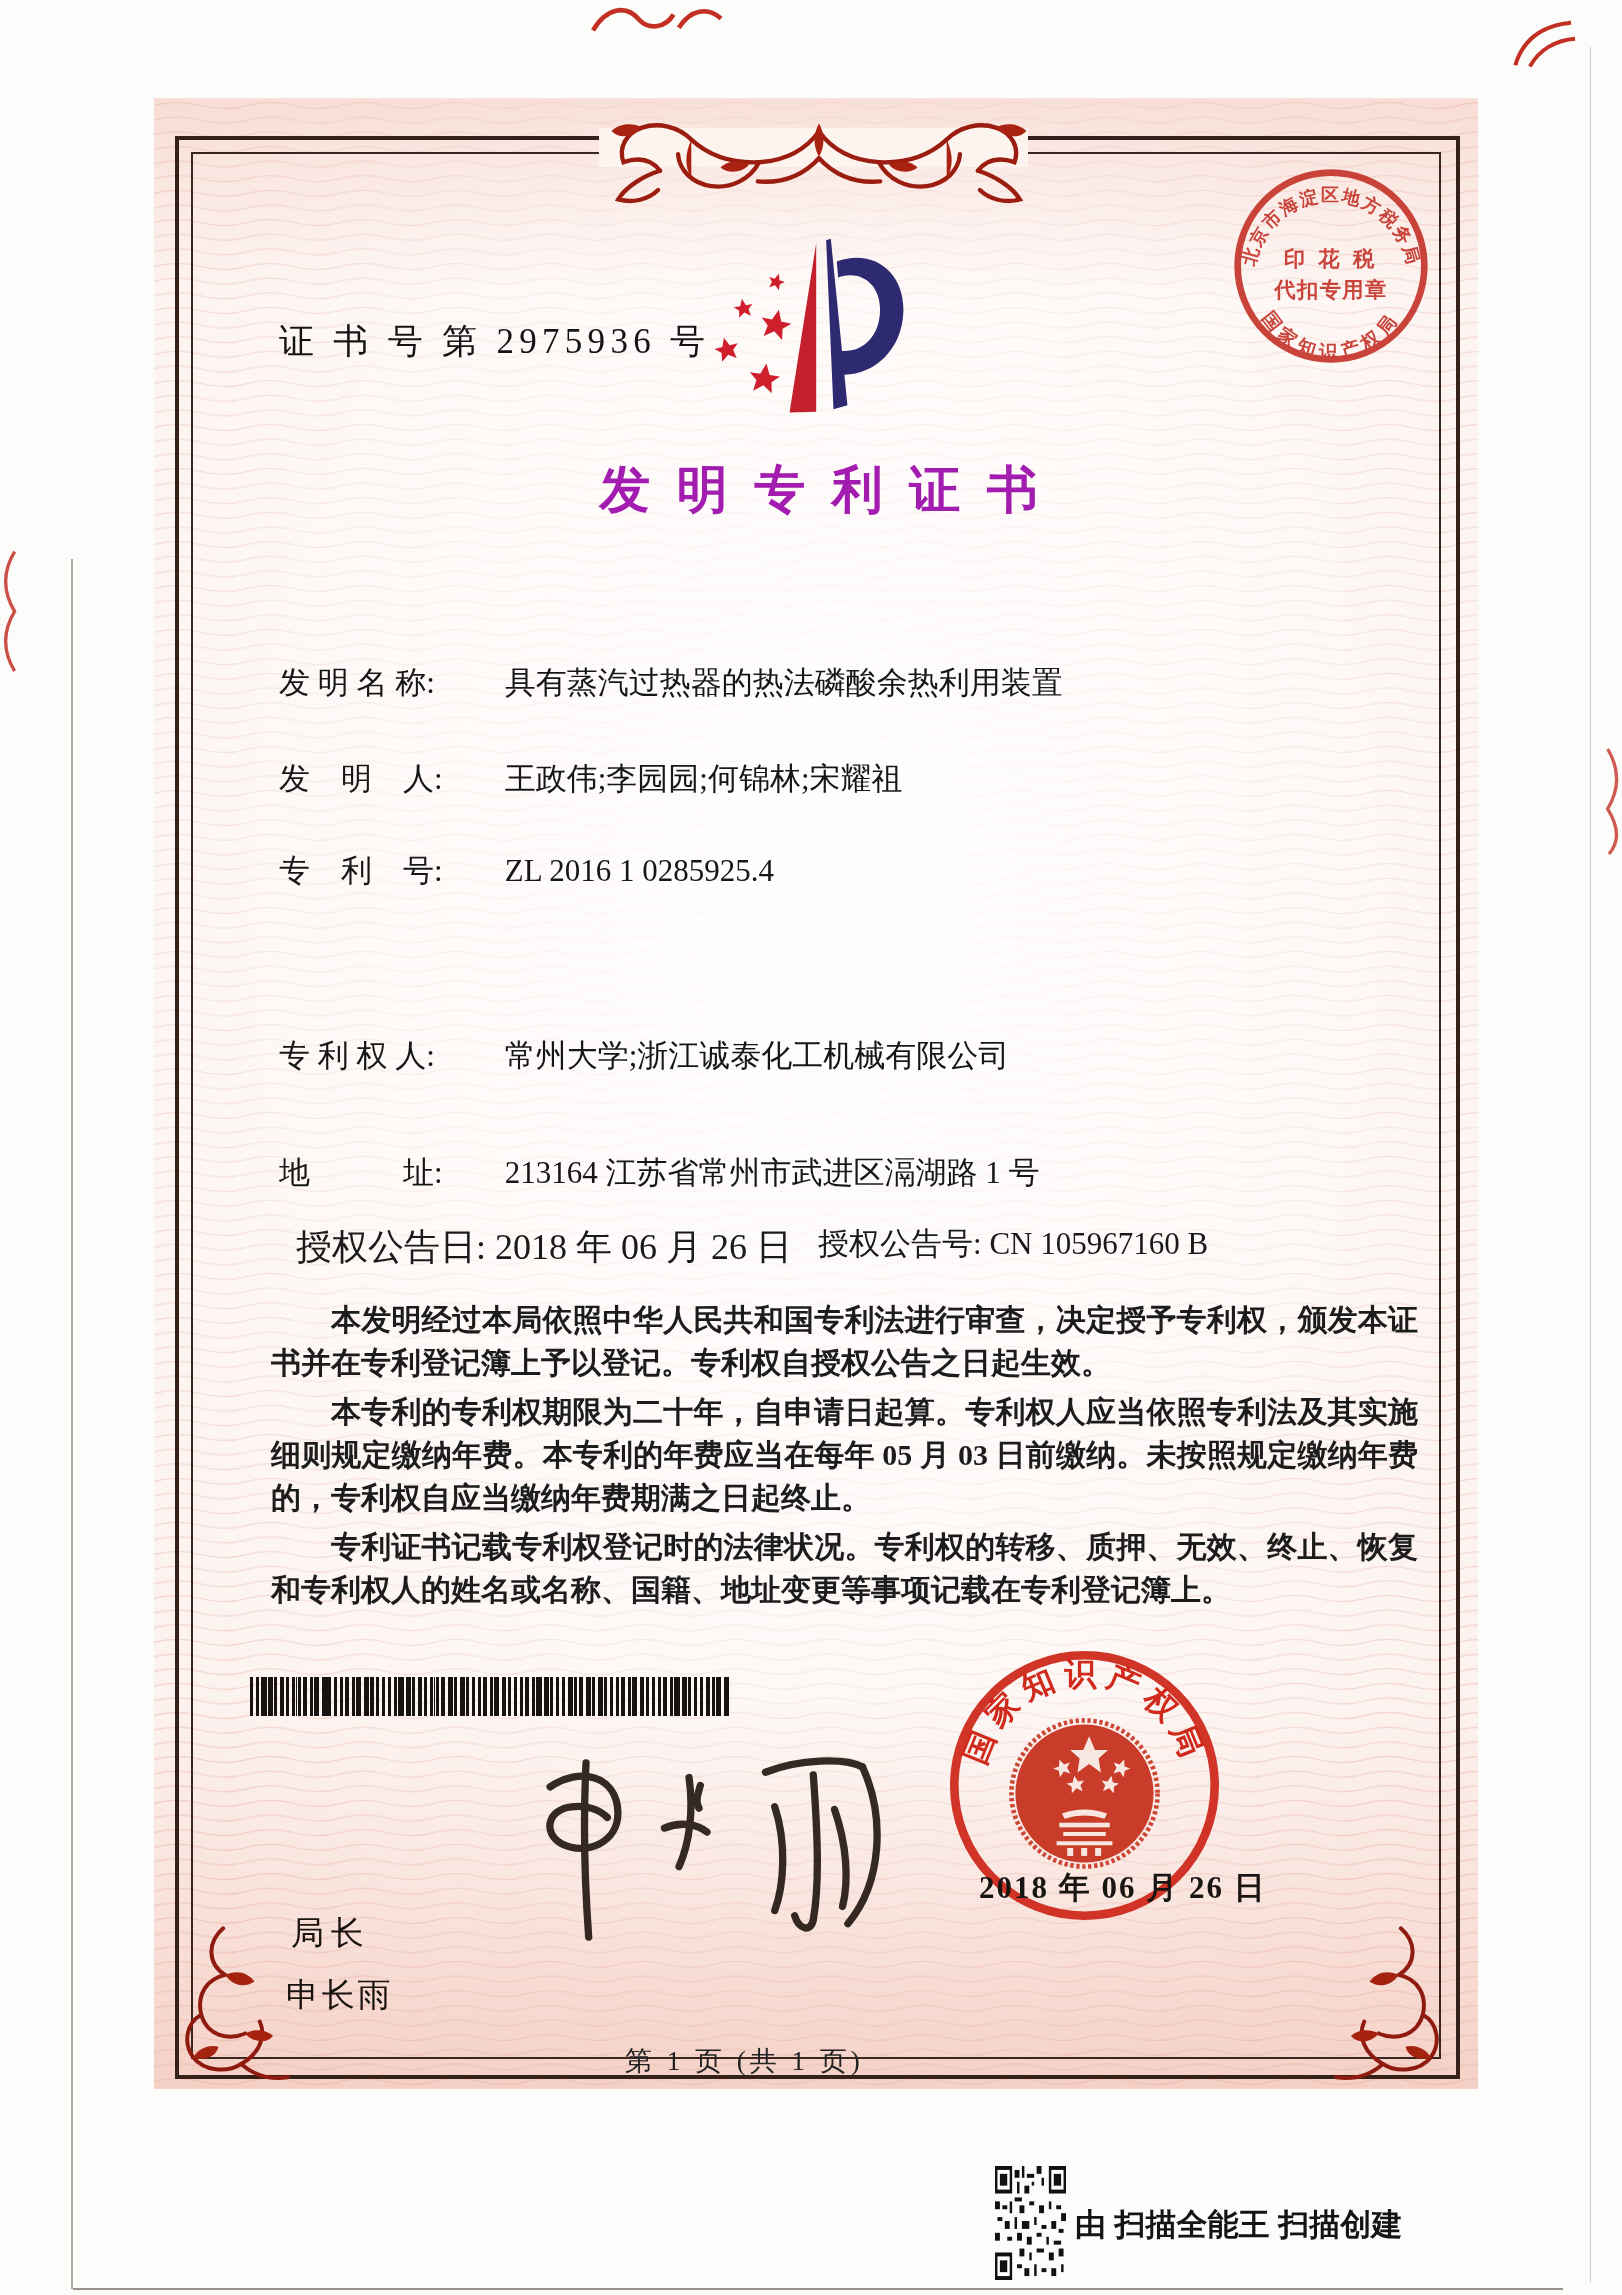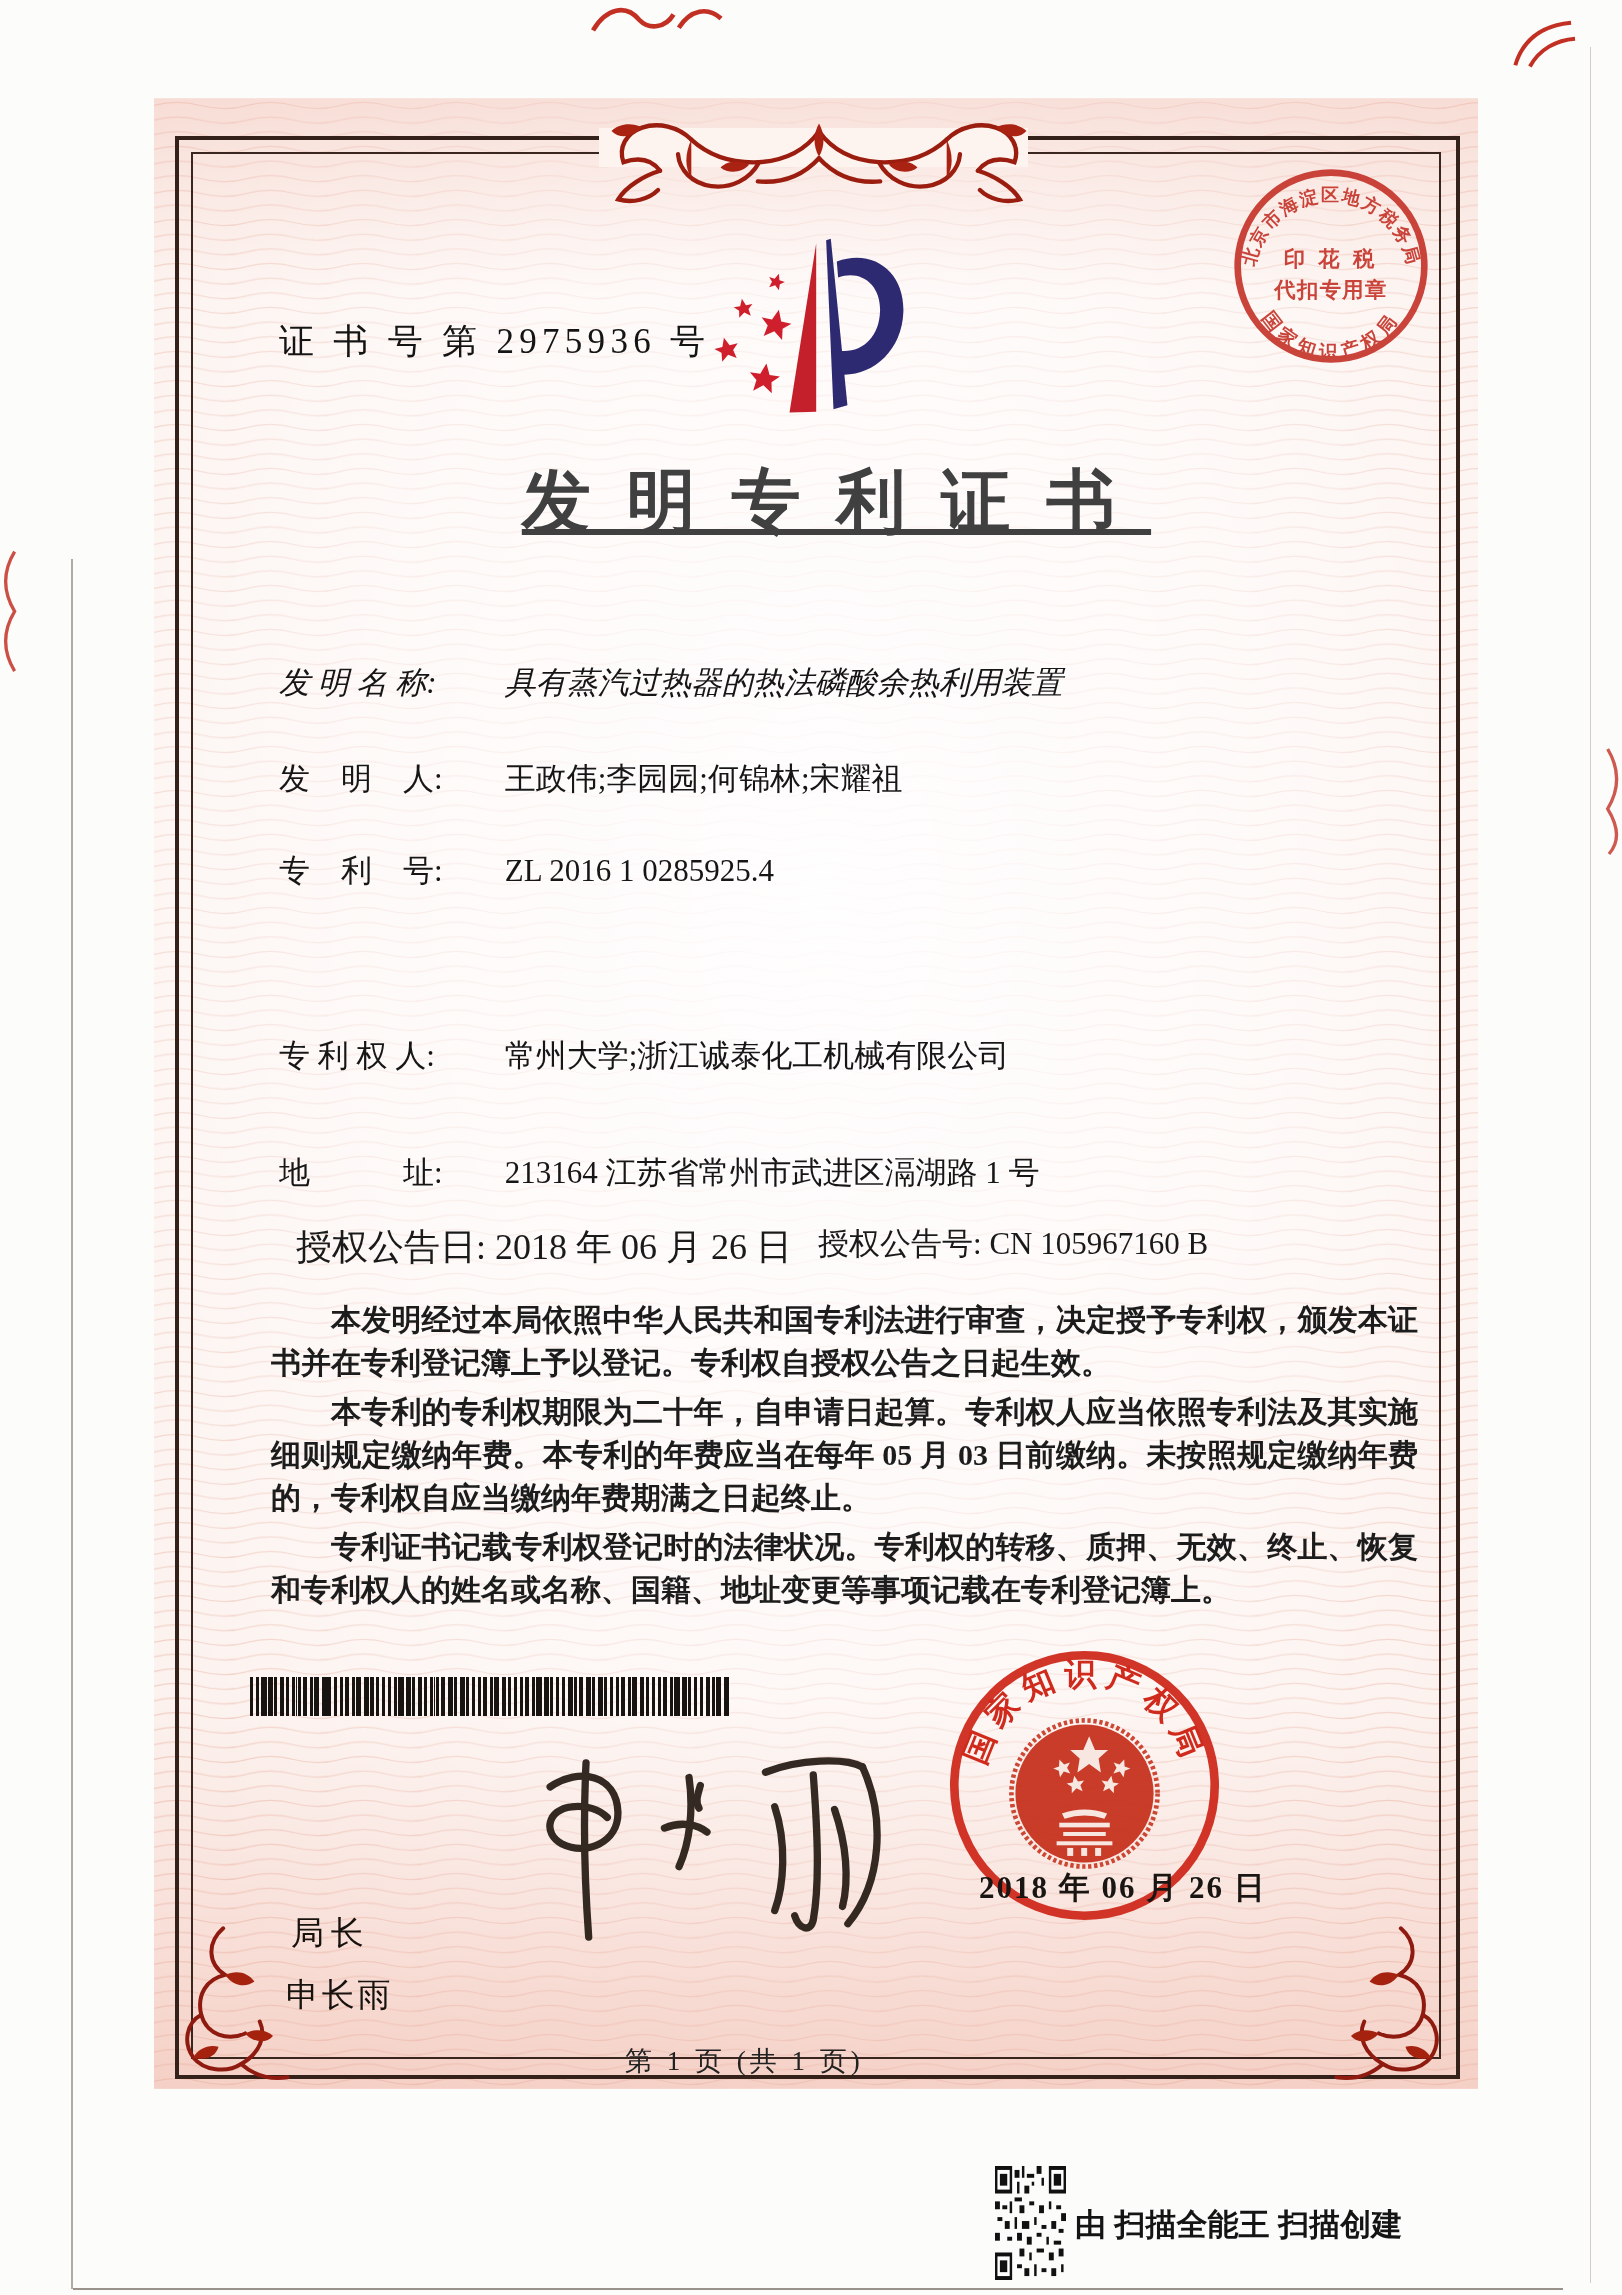--- a/index.html
+++ b/index.html
@@ -9,22 +9,22 @@
   
   .edge-left{left:71px;top:559px;width:2px;height:1730px;background:#6a564c;opacity:.5;}
   .edge-bottom{left:73px;top:2288px;width:1490px;height:2px;background:#4a392f;opacity:.55;}
   .edge-right{left:1590px;top:47px;width:1.3px;height:2236px;background:#8a766c;opacity:.35;}
   
   .frame-outer{left:175px;top:136px;width:1277px;height:1935px;border:4.7px solid #33211a;}
   .frame-inner{left:191px;top:152px;width:1246px;height:1903px;border:2px solid #3a261e;}
   .frame-gap-cover{left:599px;top:128px;width:429px;height:39px;background:#fdf3ef;}
   
   .cert-no{left:279px;top:318px;font-size:35px;letter-spacing:5.3px;white-space:nowrap;color:#141414;}
-  .title{left:175px;top:456px;width:1287px;text-align:center;font-size:69px;font-weight:bold;
-         letter-spacing:.52em;text-indent:.52em;color:#404040;white-space:nowrap;text-decoration:underline;}
+  .title{left:175px;top:456px;width:1287px;text-align:center;font-size:51px;font-weight:bold;
+         letter-spacing:.52em;text-indent:.52em;color:#a21caf;white-space:nowrap;}
   .field-row{left:279px;font-size:31px;white-space:nowrap;color:#161616;}
   .field-label{display:inline-block;width:218px;}
   .grant-left{left:296px;top:1223px;font-size:36px;white-space:nowrap;}
   .grant-right{left:818px;top:1223px;font-size:31px;white-space:nowrap;}
   .body-block{left:265px;top:1292px;width:1159px;font-size:30px;line-height:43px;text-align:justify;color:#1c1c1c;}
   .body-block p{margin:6px;text-indent:2em;font-weight:bold;}
   .barcode{left:250px;top:1677px;width:480px;height:39px;
     background-image:
       repeating-linear-gradient(90deg,#161311 0 2.7px,rgba(0,0,0,0) 2.7px 6px),
       repeating-linear-gradient(90deg,#161311 0 2px,rgba(0,0,0,0) 2px 10.6px),
@@ -144,21 +144,21 @@
     </text>
     <text x="150" y="150" font-size="32" font-weight="bold" fill="#c5352b" text-anchor="middle" letter-spacing="6">印 花 税</text>
     <text x="150" y="196" font-size="32" font-weight="bold" fill="#c5352b" text-anchor="middle" letter-spacing="2">代扣专用章</text>
     <text font-size="28" font-weight="bold" fill="#c5352b" letter-spacing="8">
       <textPath href="#arcB" startOffset="50%" text-anchor="middle">国家知识产权局</textPath>
     </text>
   </svg>
 
   <div class="abs title">发明专利证书</div>
 
-  <div class="abs field-row" style="top:662px;font-style:italic;">
+  <div class="abs field-row" style="top:662px;">
     <span class="field-label">发 明 名 称:</span>
     <span>具有蒸汽过热器的热法磷酸余热利用装置</span>
   </div>
   <div class="abs field-row" style="top:758px;">
     <span class="field-label">发　明　人:</span>
     <span>王政伟;李园园;何锦林;宋耀祖</span>
   </div>
   <div class="abs field-row" style="top:850px;">
     <span class="field-label">专　利　号:</span>
     <span>ZL 2016 1 0285925.4</span>

